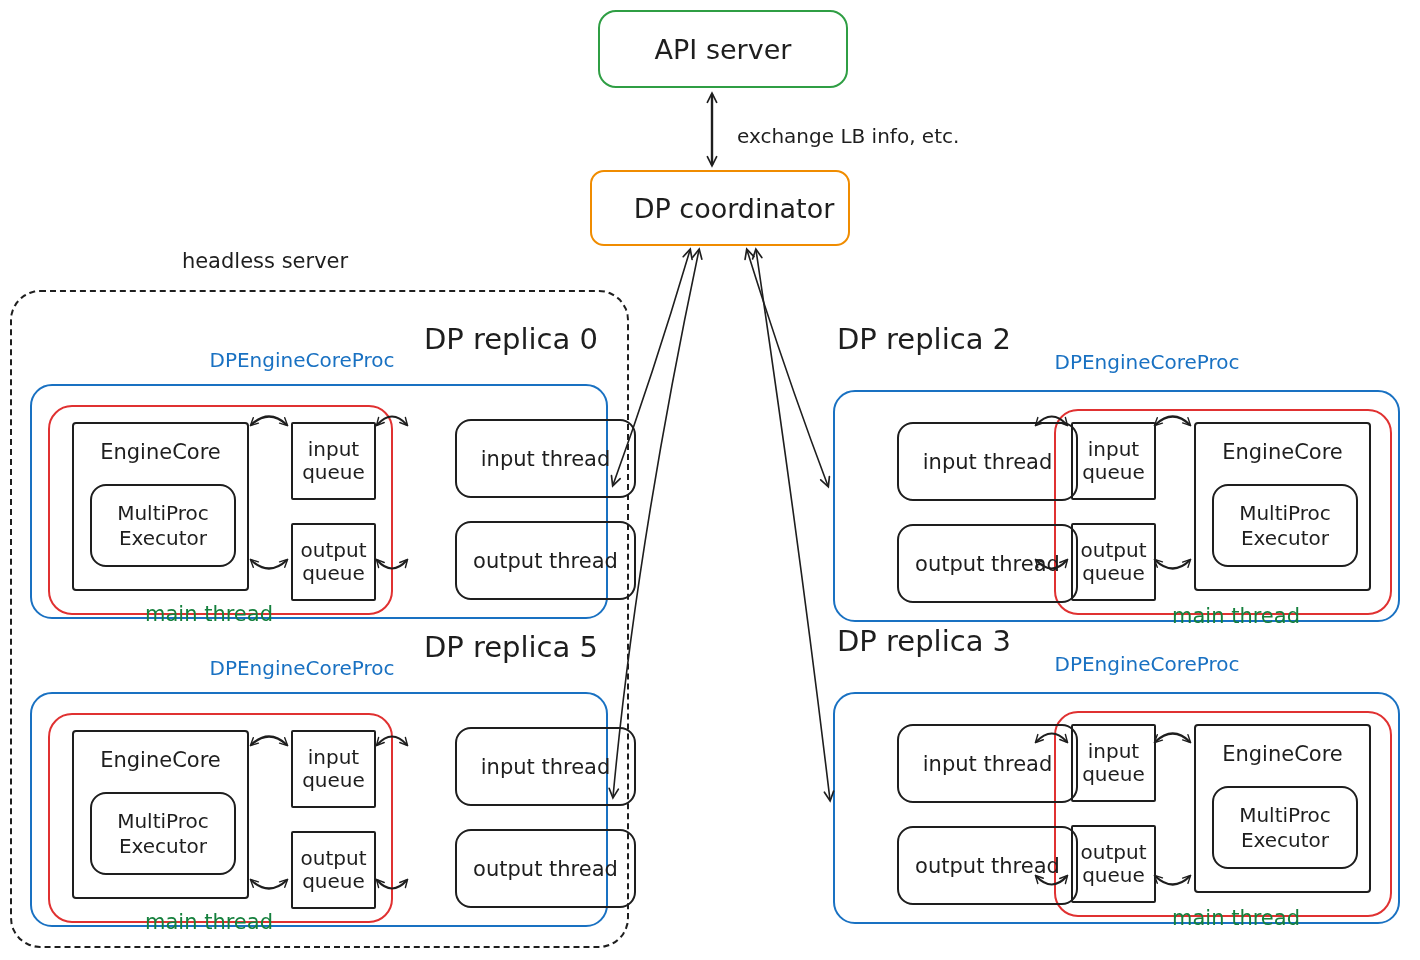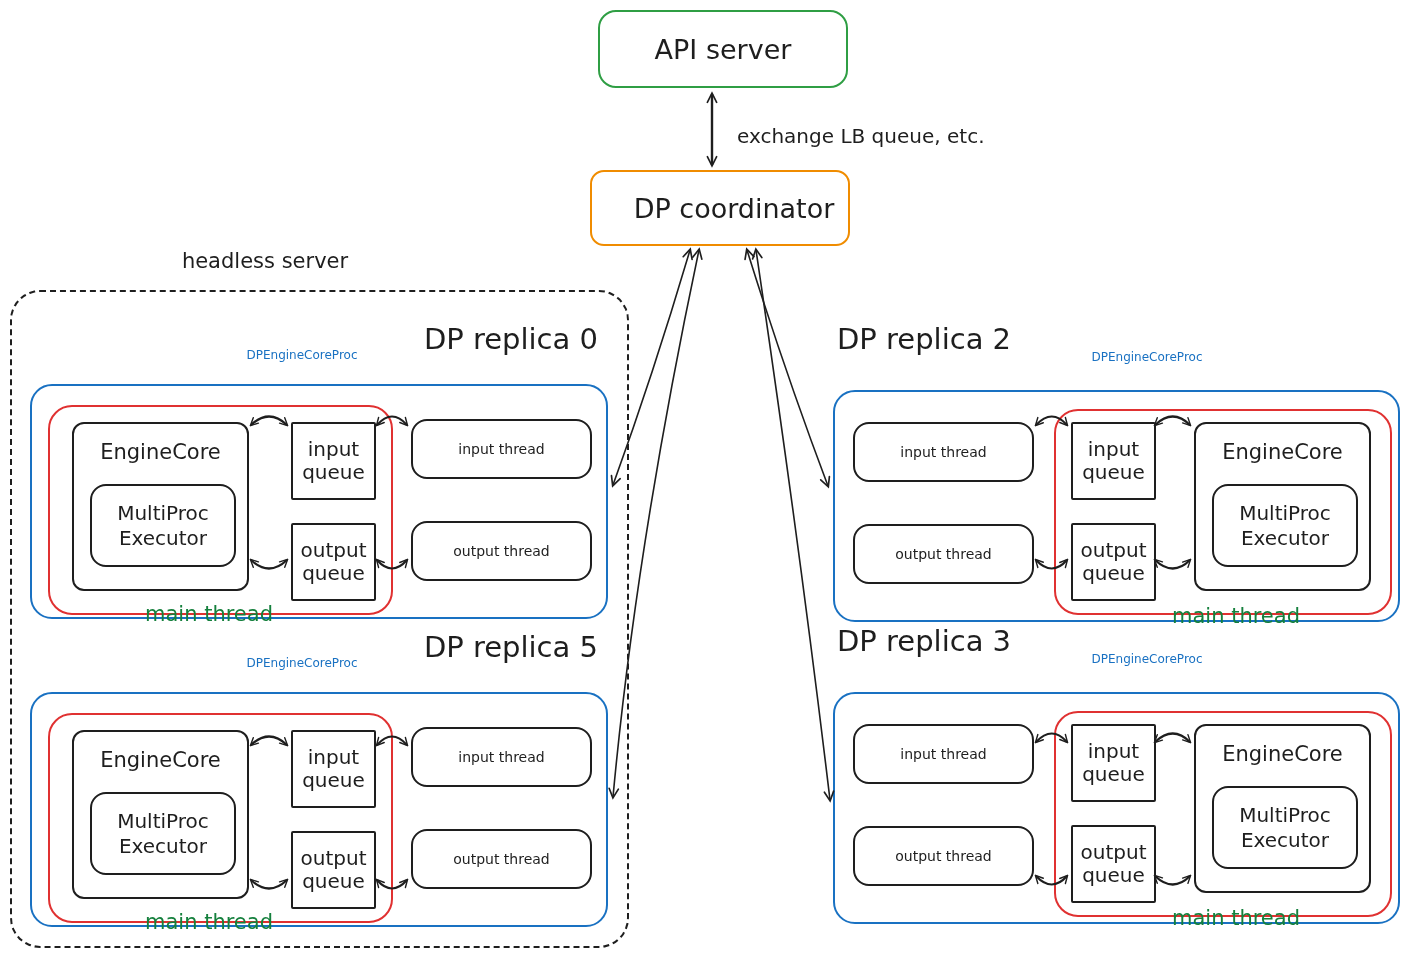--- a/index.html
+++ b/index.html
@@ -22,66 +22,66 @@
 
   
   .replica{position:absolute;box-sizing:border-box;border:2.6px solid #1971c2;border-radius:22px;
            width:578px;height:235px;}
   .replica.right{width:567px;height:232px;}
 
   .replica .title{position:absolute;font-size:29px;white-space:nowrap;}
   .replica.left .title{right:8px;top:-64px;}
   .replica.right .title{left:2px;top:-70px;}
 
-  .replica .proc{position:absolute;font-size:12px;color:#1971c2;width:300px;text-align:center;white-space:nowrap;}
+  .replica .proc{position:absolute;font-size:20px;color:#1971c2;width:300px;text-align:center;white-space:nowrap;}
   .replica.left .proc{left:120px;top:-38px;}
   .replica.right .proc{left:162px;top:-42px;}
 
   .redbox{position:absolute;box-sizing:border-box;border:2.6px solid #e03131;border-radius:24px;}
   .replica.left .redbox{left:16px;top:19px;width:345px;height:210px;}
   .replica.right .redbox{left:219px;top:17px;width:338px;height:206px;}
 
   .mt-label{position:absolute;color:#15803d;font-size:21px;width:200px;text-align:center;white-space:nowrap;}
   .replica.left .mt-label{left:77px;top:216px;}
   .replica.right .mt-label{left:301px;top:212px;}
 
-  .engine{position:absolute;box-sizing:border-box;border:2.8px solid #1e1e1e;border-radius:12px;width:177px;height:169px;}
+  .engine{position:absolute;box-sizing:border-box;border:2.8px solid #1e1e1e;border-radius:4px;width:177px;height:169px;}
   .replica.left .engine{left:40px;top:36px;}
   .replica.right .engine{left:359px;top:30px;}
   .engine .engine-label{position:absolute;top:16px;left:0;width:100%;text-align:center;font-size:21px;}
   .executor{position:absolute;left:16px;top:60px;width:146px;height:83px;box-sizing:border-box;
             border:2.8px solid #1e1e1e;border-radius:16px;display:flex;align-items:center;justify-content:center;
             text-align:center;font-size:20px;line-height:1.25;padding:0 14px;}
 
   .qbox{position:absolute;box-sizing:border-box;border:2.8px solid #1e1e1e;border-radius:2px;width:85px;height:78px;
         display:flex;align-items:center;justify-content:center;text-align:center;font-size:20px;line-height:1.15;padding:0 10px;}
   .replica.left  .q-in{left:259px;top:36px;}
   .replica.left  .q-out{left:259px;top:137px;}
   .replica.right .q-in{left:236px;top:30px;}
   .replica.right .q-out{left:236px;top:131px;}
 
-  .tbox{position:absolute;box-sizing:border-box;border:2.8px solid #1e1e1e;border-radius:16px;width:181px;height:60px;
-        display:flex;align-items:center;justify-content:center;font-size:14px;}
+  .tbox{position:absolute;box-sizing:border-box;border:2.8px solid #1e1e1e;border-radius:16px;width:181px;height:79px;
+        display:flex;align-items:center;justify-content:center;font-size:21px;margin-left:44px;}
   .replica.left  .t-in{left:379px;top:33px;}
   .replica.left  .t-out{left:379px;top:135px;}
   .replica.right .t-in{left:18px;top:30px;}
   .replica.right .t-out{left:18px;top:132px;}
 
   .arrows{position:absolute;left:0;top:0;width:1420px;height:960px;pointer-events:none;z-index:6;}
 </style>
 </head>
 <body>
 
 <div class="canvas">
 
   <div class="node api-box">
     <span>API server</span>
   </div>
 
-  <div class="lbl exchange-lbl">exchange LB queue, etc.</div>
+  <div class="lbl exchange-lbl">exchange LB info, etc.</div>
 
   <div class="node coord-box">
     <span>DP coordinator</span>
   </div>
 
   <div class="lbl headless-lbl">headless server</div>
   <div class="dashed-box"></div>
 
   <div class="replica left" style="left:30px;top:384px;">
     <div class="title">DP replica 0</div>

